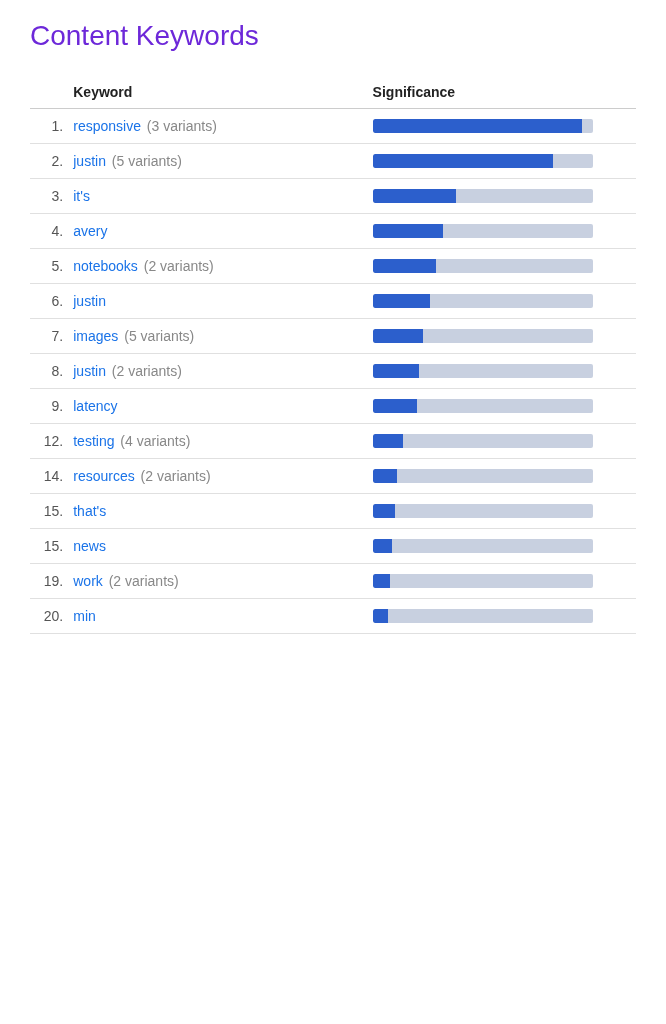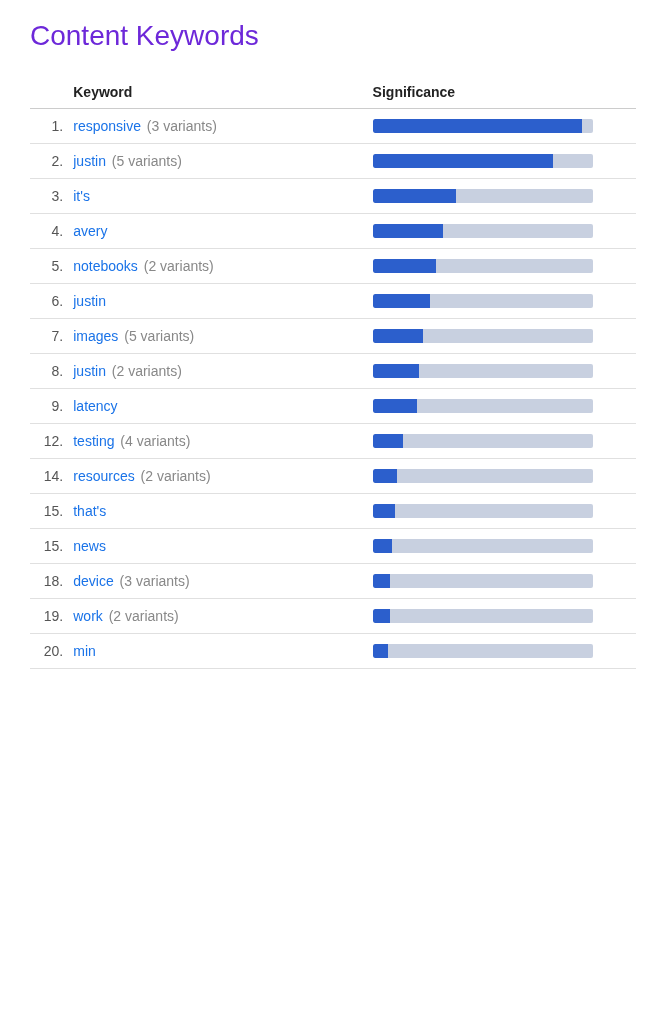--- a/index.html
+++ b/index.html
@@ -224,29 +224,20 @@
       <tr>
         <td class="num-cell">15.</td>
         <td class="keyword-cell"><a href="#" class="keyword-link">news</a></td>
         <td class="bar-cell">
           <div class="bar-track">
             <div class="bar-fill" style="width: 9%;"></div>
           </div>
         </td>
       </tr>
       <tr>
-        <td class="num-cell">18.</td>
-        <td class="keyword-cell"><a href="#" class="keyword-link">device</a><span class="variants"> (3 variants)</span></td>
-        <td class="bar-cell">
-          <div class="bar-track">
-            <div class="bar-fill" style="width: 8%;"></div>
-          </div>
-        </td>
-      </tr>
-      <tr>
         <td class="num-cell">19.</td>
         <td class="keyword-cell"><a href="#" class="keyword-link">work</a><span class="variants"> (2 variants)</span></td>
         <td class="bar-cell">
           <div class="bar-track">
             <div class="bar-fill" style="width: 8%;"></div>
           </div>
         </td>
       </tr>
       <tr>
         <td class="num-cell">20.</td>

